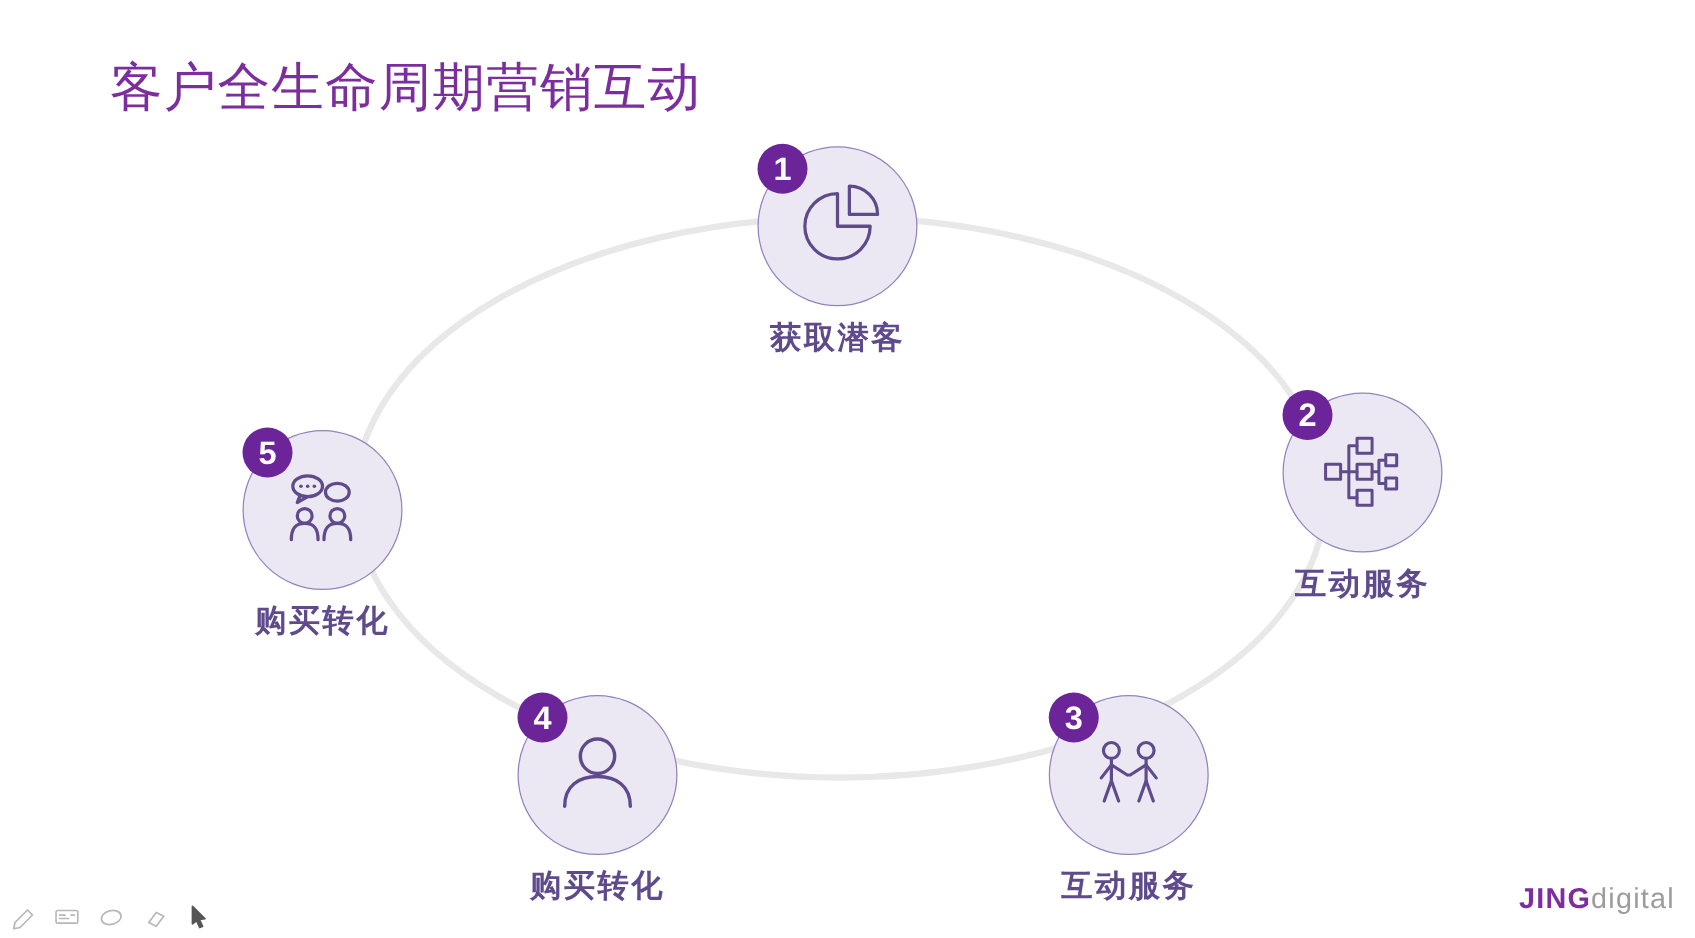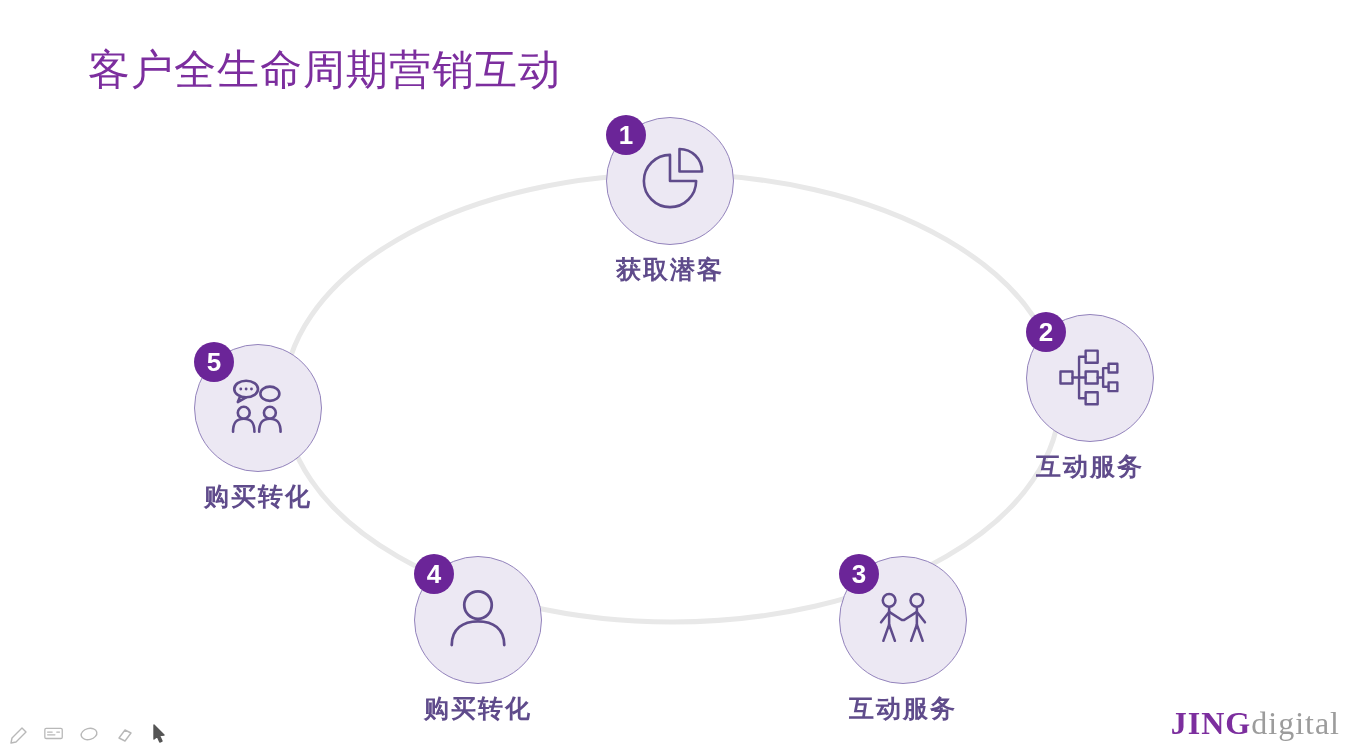--- a/index.html
+++ b/index.html
@@ -38,21 +38,21 @@
   }
   .node-label{
     position:absolute;top:136px;left:50%;transform:translateX(-50%);
     white-space:nowrap;text-align:right;
     font-family:"DejaVu Serif","Liberation Serif",serif;
     font-weight:bold;font-size:25px;color:var(--label);letter-spacing:2px;
   }
   .icon-stroke{stroke:var(--icon-stroke);fill:none;stroke-width:2.2;stroke-linecap:round;stroke-linejoin:round;}
   .icon-fill{fill:var(--icon-stroke);stroke:none;}
   .logo{
-    position:absolute;right:16px;bottom:8px;font-size:32px;white-space:nowrap;font-family:Liberation Serif, serif;
+    position:absolute;right:16px;bottom:18px;font-size:23px;white-space:nowrap;
   }
   .logo-primary{font-weight:800;color:var(--accent);letter-spacing:1px;}
   .logo-secondary{font-weight:400;color:var(--logo-gray);letter-spacing:1px;}
   .presenter-toolbar{
     position:absolute;left:8px;bottom:6px;display:flex;align-items:center;gap:13px;
   }
   .tool{width:22px;height:22px;display:flex;align-items:center;justify-content:center;cursor:pointer;}
   .tool svg{stroke:var(--tool-gray);fill:none;stroke-width:1.4;stroke-linejoin:round;stroke-linecap:round;}
 </style>
 </head>

